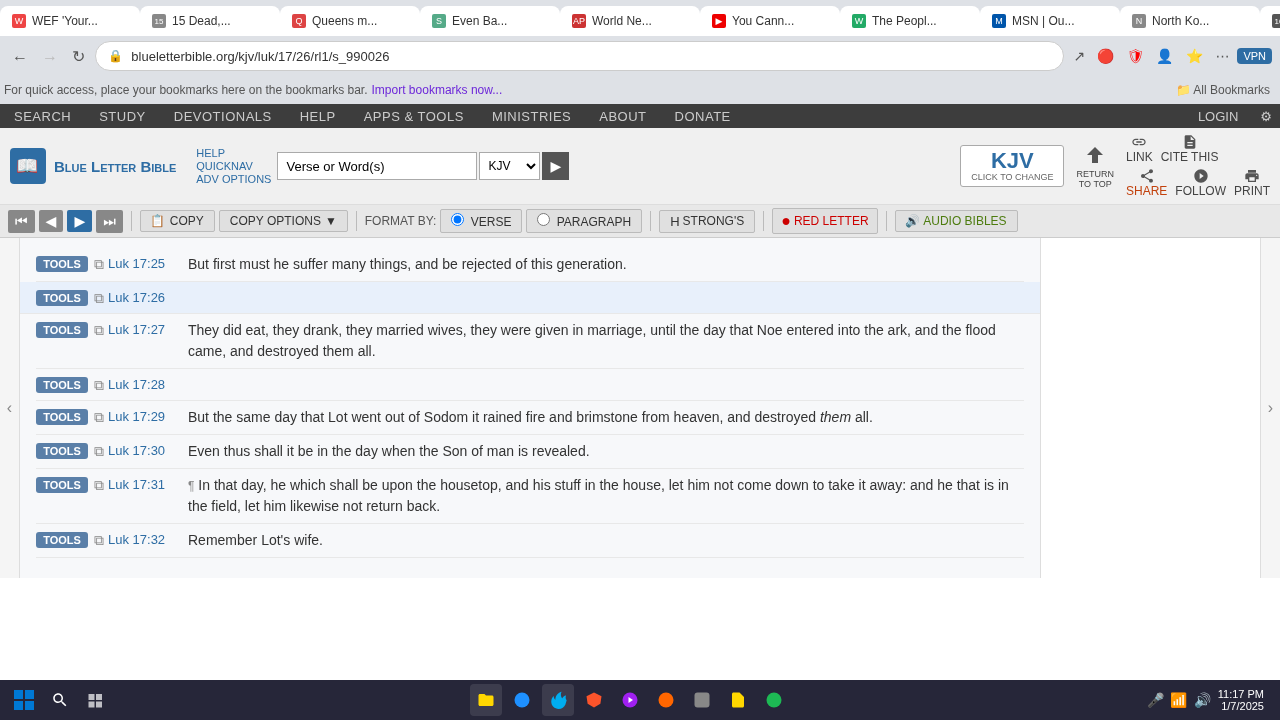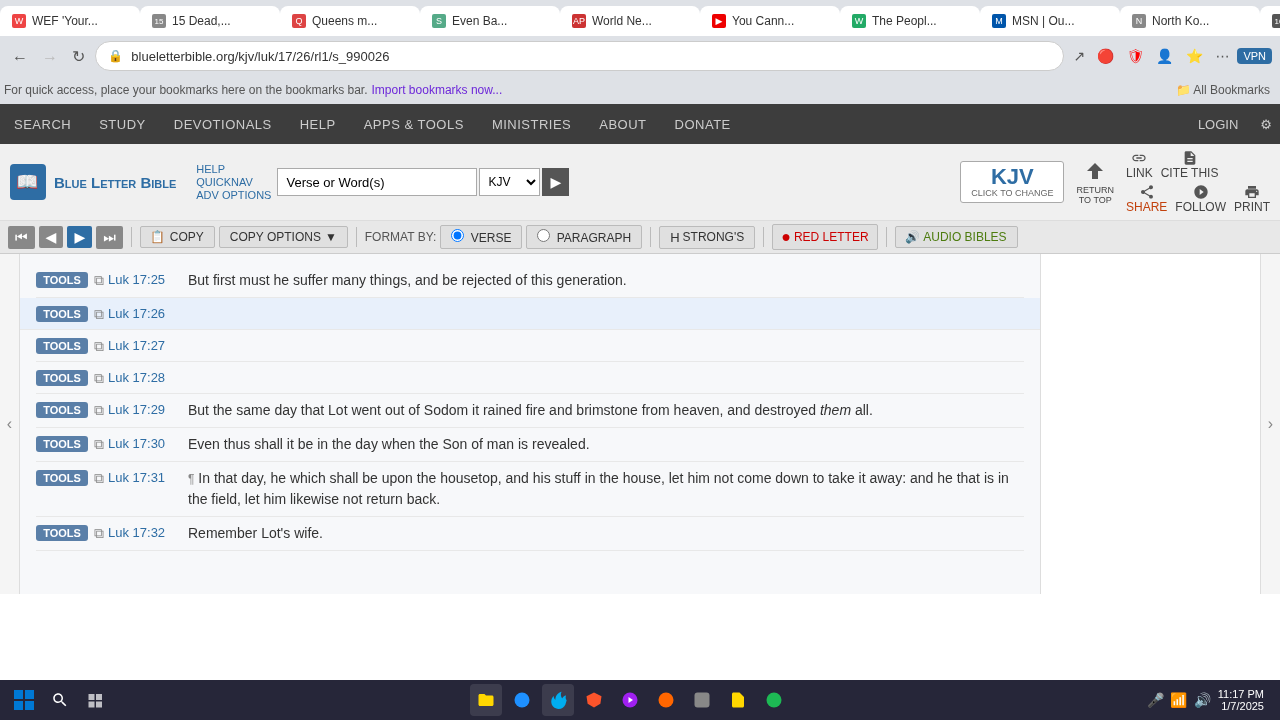--- a/index.html
+++ b/index.html
@@ -150,21 +150,21 @@
 
 <div class="bookmarks-bar">
   <span class="bookmarks-text">For quick access, place your bookmarks here on the bookmarks bar.</span>
   <a class="bm-link">Import bookmarks now...</a>
   <div class="bm-folder" style="margin-left:auto;">
     <span>📁</span>
     <span>All Bookmarks</span>
   </div>
 </div>
 
-<div class="blb-nav" style="height:40px;">
+<div class="blb-nav" style="height:24px;">
   <div class="blb-nav-item">SEARCH</div>
   <div class="blb-nav-item">STUDY</div>
   <div class="blb-nav-item">DEVOTIONALS</div>
   <div class="blb-nav-item">HELP</div>
   <div class="blb-nav-item">APPS &amp; TOOLS</div>
   <div class="blb-nav-item">MINISTRIES</div>
   <div class="blb-nav-item">ABOUT</div>
   <div class="blb-nav-item">DONATE</div>
   <div style="margin-left:auto;display:flex;align-items:center;">
     <div class="blb-login">LOGIN</div>
@@ -303,20 +303,21 @@
             <span class="copy-icon">⧉</span>
             <span class="verse-ref">Luk 17:26</span>
           </div>
         </div>
         <div class="verse-row">
           <div class="verse-row-controls">
             <button class="tools-btn">TOOLS</button>
             <span class="copy-icon">⧉</span>
             <span class="verse-ref">Luk 17:27</span>
           </div>
+          <div class="verse-text">They did eat, they drank, they married wives, they were given in marriage, until the day that Noe entered into the ark, and the flood came, and destroyed them all.</div>
         </div>
         <div class="verse-row">
           <div class="verse-row-controls">
             <button class="tools-btn">TOOLS</button>
             <span class="copy-icon">⧉</span>
             <span class="verse-ref">Luk 17:28</span>
           </div>
         </div>
         <div class="verse-row">
           <div class="verse-row-controls">

